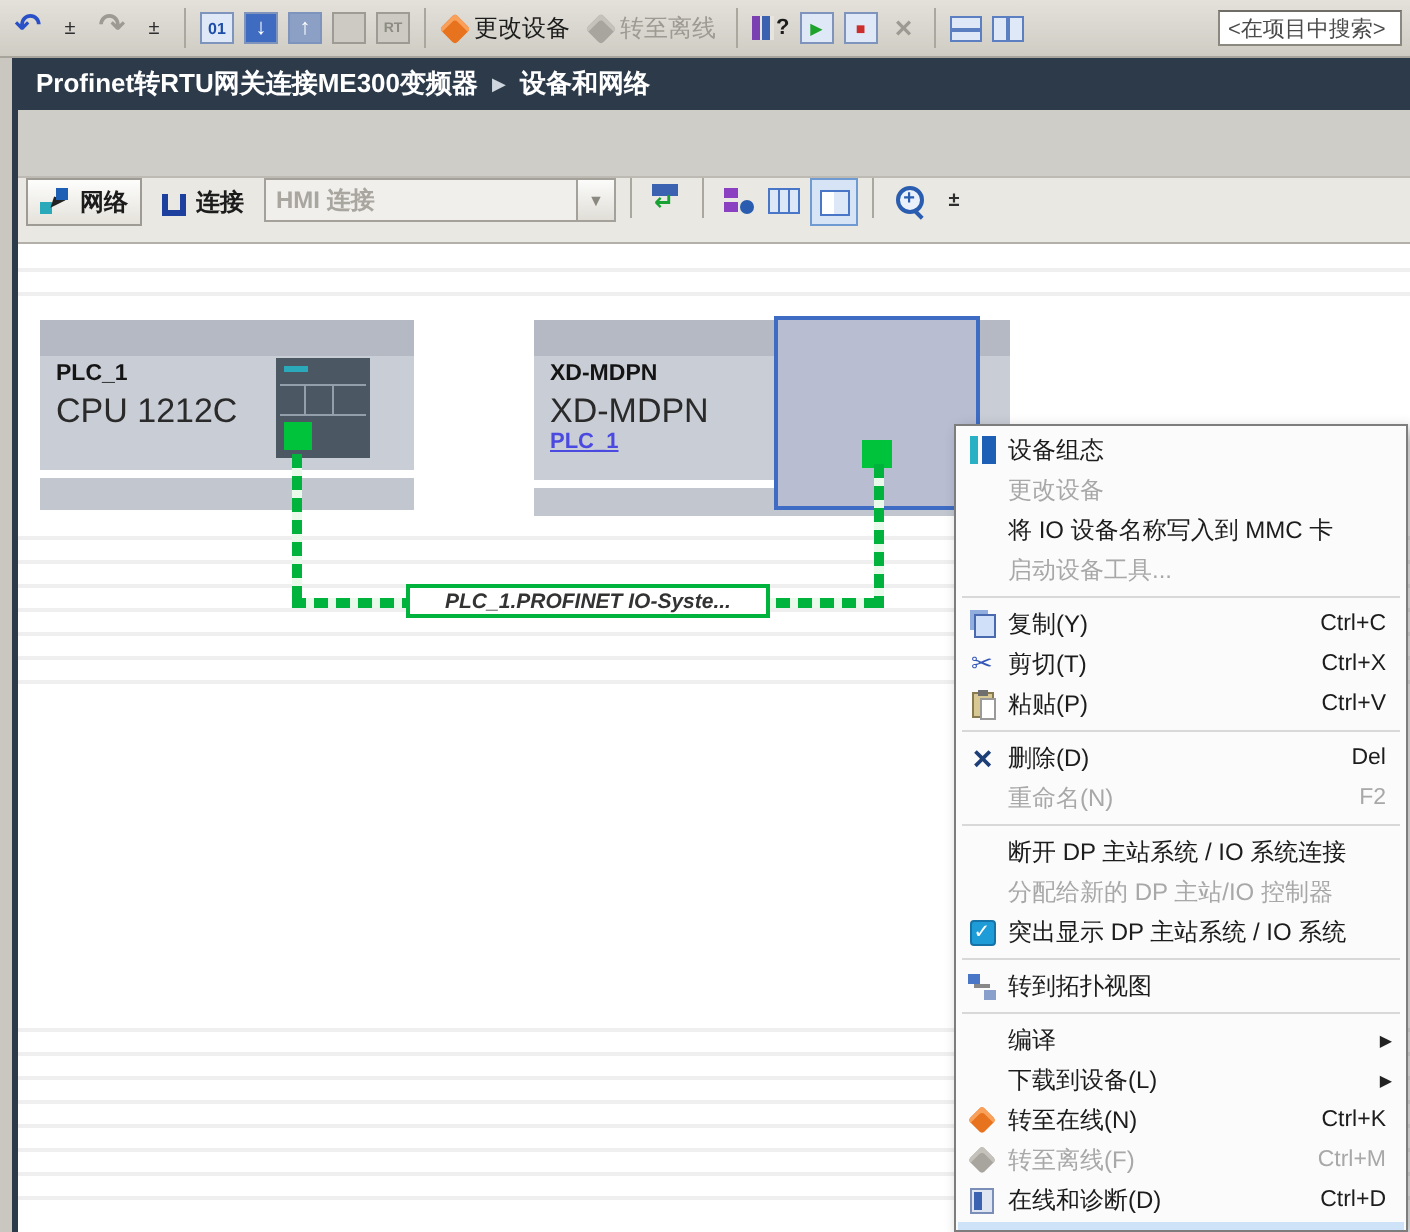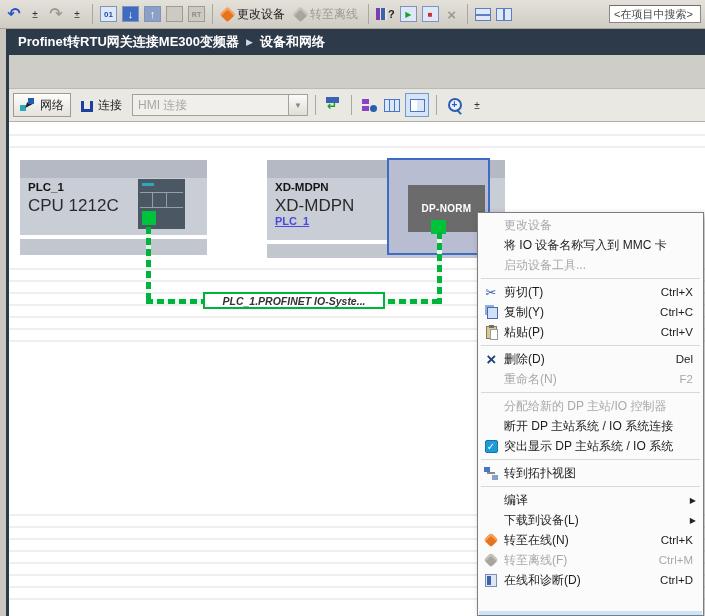--- a/index.html
+++ b/index.html
@@ -37,21 +37,21 @@
   .search-box { margin-left:auto; width:92px; height:18px; border:1px solid #8a887f; border-top-color:#6f6d65; background:#fff; font-size:11px; color:#4b4b4b; display:flex; align-items:center; padding:0 4px; white-space:nowrap; overflow:hidden; }
 
   
   .left-rail { position:absolute; left:0; top:29px; width:6px; height:587px; background:#c9c7c0; }
   .left-edge { position:absolute; left:6px; top:29px; width:3px; height:587px; background:#2c3a4a; }
   .breadcrumb { position:absolute; left:8px; top:29px; width:697px; height:26px; background:#2c3a4a; color:#fff; display:flex; align-items:center; gap:7px; padding:0 10px; font-size:13px; font-weight:bold; }
   .crumb-sep { font-size:9px; color:#cfd6de; font-weight:normal; }
 
   
   .gray-strip { position:absolute; left:9px; top:55px; width:696px; height:34px; background:#cecdc7; border-bottom:1px solid #bcbab2; }
-  .view-toolbar { position:absolute; left:9px; top:89px; width:696px; height:33px; background:#e9e8e2; border-bottom:1px solid #b2b0a8; display:flex; align-items:center; padding:0 4px; gap:3px; }
+  .view-toolbar { position:absolute; left:9px; top:89px; width:696px; height:33px; background:#e9e8e2; border-bottom:1px solid #b2b0a8; display:flex; align-items:flex-start; padding:0 4px; gap:3px;font-weight:bold; }
   .vbtn { height:24px; display:inline-flex; align-items:center; gap:5px; border:1px solid #9d9b93; background:linear-gradient(#fdfdfc,#e4e2da); padding:0 6px; font-size:12px; }
   .ic-network { width:15px; height:14px; position:relative; }
   .ic-network::before { content:""; position:absolute; left:0; bottom:1px; width:6px; height:6px; background:#2aa9ba; }
   .ic-network::after { content:""; position:absolute; right:1px; top:0; width:6px; height:6px; background:#1d5fb4; }
   .ic-cursor { position:absolute; left:6px; top:5px; width:0; height:0; border-left:6px solid #222; border-bottom:6px solid transparent; transform:rotate(18deg); }
   .ic-conn { width:12px; height:11px; border:3px solid #1d3f9e; border-top:none; margin-top:2px; }
   .combo { width:176px; height:22px; border:1px solid #a3a19a; background:#f0efec; display:flex; align-items:center; }
   .combo .val { flex:1; color:#a8a69f; padding:0 5px; font-size:12px; }
   .combo .dd { width:19px; height:100%; border-left:1px solid #a3a19a; background:linear-gradient(#fbfbfa,#e0ded7); color:#8a887f; font-size:8px; display:flex; align-items:center; justify-content:center; }
   .ic-relations { width:17px; height:16px; position:relative; }
@@ -242,89 +242,95 @@
     <div class="device-card" style="left:258px;top:38px;width:238px;height:98px;">
       <div class="band b-head"></div>
       <div class="band b-body" style="height:62px;"></div>
       <div class="band b-foot" style="top:84px;height:14px;"></div>
       <div class="dev-name" style="left:8px;top:21px;">XD-MDPN</div>
       <div class="dev-type" style="left:8px;top:36px;">XD-MDPN</div>
       <div class="dev-link" style="left:8px;top:55px;">PLC_1</div>
     </div>
 
     <div class="selection"></div>
-    <div class="dp-norm">DP-NORM</div>
     <span class="port" style="left:422px;top:98px;width:15px;height:14px;"></span>
 
     <div class="gline v" style="left:137px;top:105px;height:76px;"></div>
     <div class="gline h" style="left:137px;top:177px;width:296px;"></div>
     <div class="gline v" style="left:428px;top:110px;height:72px;"></div>
     <div class="net-label">PLC_1.PROFINET IO-Syste...</div>
   </div>
 
   <div class="context-menu">
+    <div class="mrow">
+      <span class="mi">
+          <i class="ic-devcfg"></i>
+        </span>
+      <span class="ml">设备组态</span>
+      <span class="ms"></span>
+    </div>
     <div class="mrow dis">
       <span class="mi"></span>
       <span class="ml">更改设备</span>
       <span class="ms"></span>
     </div>
     <div class="mrow">
       <span class="mi"></span>
       <span class="ml">将 IO 设备名称写入到 MMC 卡</span>
       <span class="ms"></span>
     </div>
     <div class="mrow dis">
       <span class="mi"></span>
       <span class="ml">启动设备工具...</span>
       <span class="ms"></span>
     </div>
     <div class="msep"></div>
+    <div class="mrow">
+      <span class="mi">
+          <i class="ic-copy"></i>
+        </span>
+      <span class="ml">复制(Y)</span>
+      <span class="ms">Ctrl+C</span>
+    </div>
     <div class="mrow">
       <span class="mi">
           <i class="ic-cut"></i>
         </span>
       <span class="ml">剪切(T)</span>
       <span class="ms">Ctrl+X</span>
     </div>
     <div class="mrow">
       <span class="mi">
-          <i class="ic-copy"></i>
-        </span>
-      <span class="ml">复制(Y)</span>
-      <span class="ms">Ctrl+C</span>
-    </div>
-    <div class="mrow">
-      <span class="mi">
           <i class="ic-paste"></i>
         </span>
       <span class="ml">粘贴(P)</span>
       <span class="ms">Ctrl+V</span>
     </div>
     <div class="msep"></div>
     <div class="mrow">
       <span class="mi">
           <i class="ic-del"></i>
         </span>
       <span class="ml">删除(D)</span>
       <span class="ms">Del</span>
     </div>
     <div class="mrow dis">
       <span class="mi"></span>
       <span class="ml">重命名(N)</span>
       <span class="ms">F2</span>
     </div>
     <div class="msep"></div>
+    <div class="mrow">
+      <span class="mi"></span>
+      <span class="ml">断开 DP 主站系统 / IO 系统连接</span>
+      <span class="ms"></span>
+    </div>
     <div class="mrow dis">
       <span class="mi"></span>
       <span class="ml">分配给新的 DP 主站/IO 控制器</span>
-      <span class="ms"></span>
-    </div>
-    <div class="mrow">
-      <span class="mi"></span>
-      <span class="ml">断开 DP 主站系统 / IO 系统连接</span>
       <span class="ms"></span>
     </div>
     <div class="mrow">
       <span class="mi">
           <i class="ic-check"></i>
         </span>
       <span class="ml">突出显示 DP 主站系统 / IO 系统</span>
       <span class="ms"></span>
     </div>
     <div class="msep"></div>

